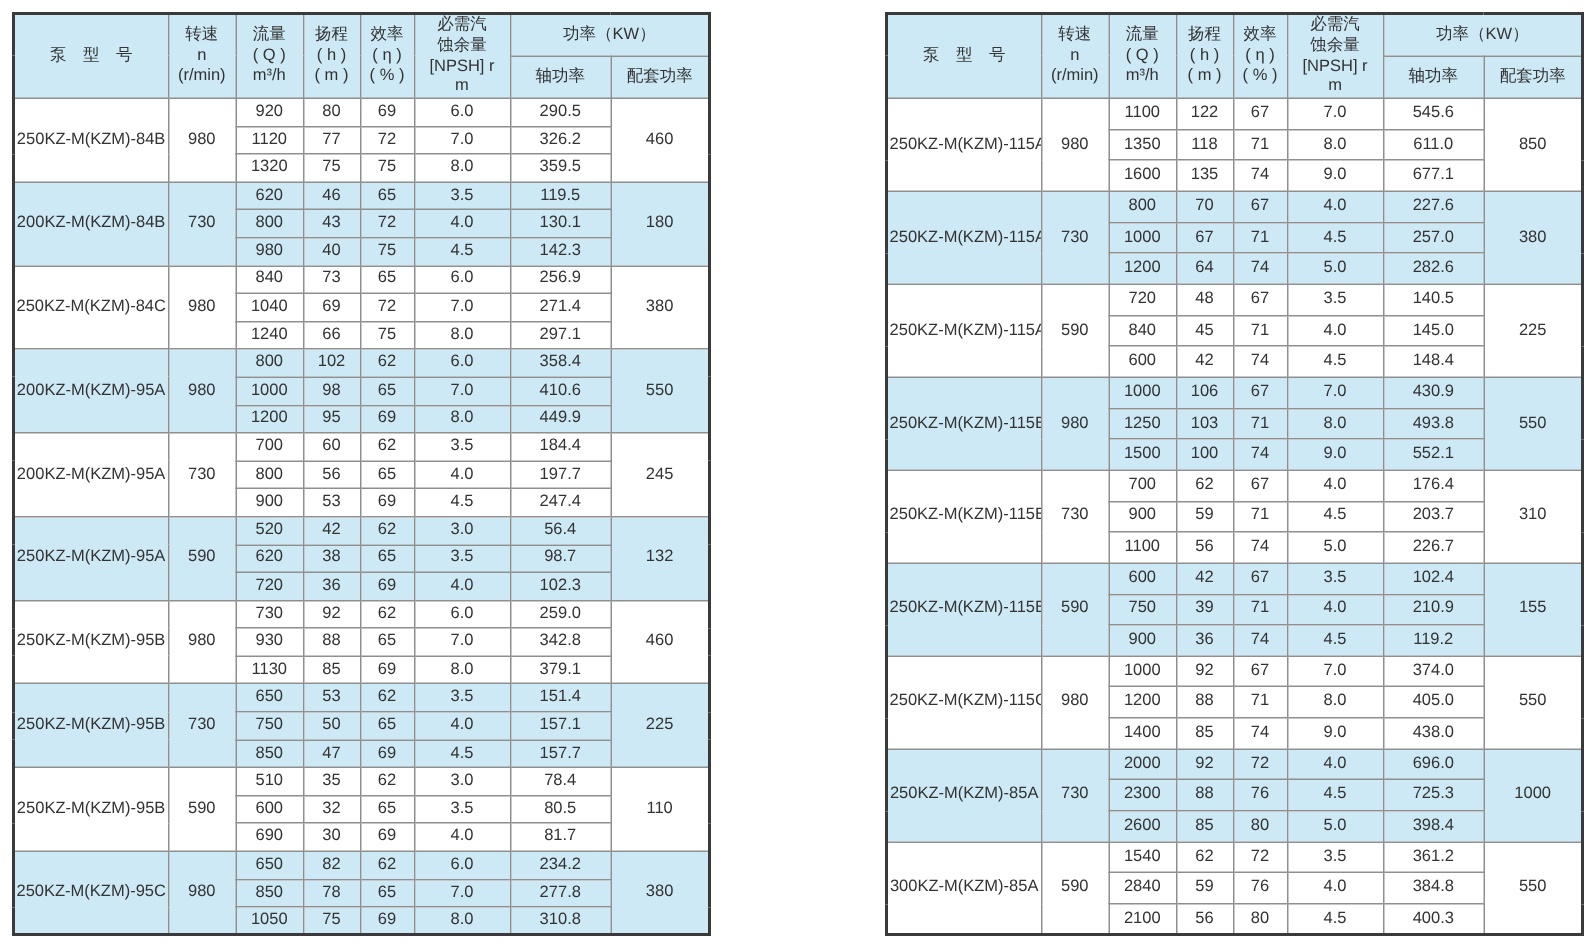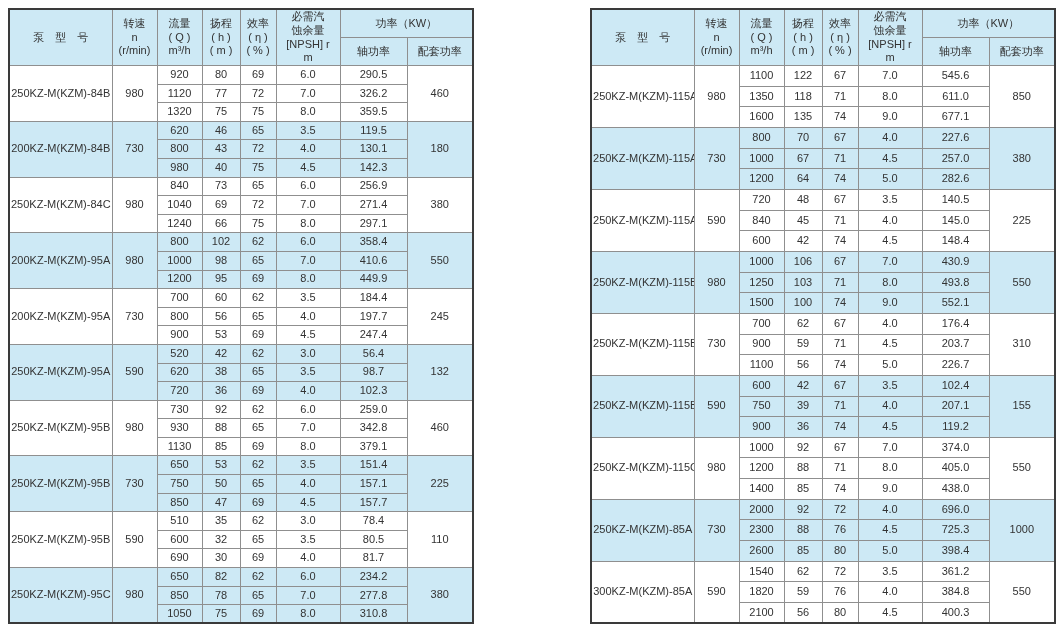--- a/index.html
+++ b/index.html
@@ -507,21 +507,21 @@
             <td>67</td>
             <td>3.5</td>
             <td>102.4</td>
             <td rowspan="3">155</td>
           </tr>
           <tr class="shaded">
             <td>750</td>
             <td>39</td>
             <td>71</td>
             <td>4.0</td>
-            <td>207.1</td>
+            <td>210.9</td>
           </tr>
           <tr class="shaded">
             <td>900</td>
             <td>36</td>
             <td>74</td>
             <td>4.5</td>
             <td>119.2</td>
           </tr>
           <tr class="group-start">
             <td rowspan="3">250KZ-M(KZM)-115C</td>
@@ -575,21 +575,21 @@
             <td rowspan="3">300KZ-M(KZM)-85A</td>
             <td rowspan="3">590</td>
             <td>1540</td>
             <td>62</td>
             <td>72</td>
             <td>3.5</td>
             <td>361.2</td>
             <td rowspan="3">550</td>
           </tr>
           <tr>
-            <td>1820</td>
+            <td>2840</td>
             <td>59</td>
             <td>76</td>
             <td>4.0</td>
             <td>384.8</td>
           </tr>
           <tr>
             <td>2100</td>
             <td>56</td>
             <td>80</td>
             <td>4.5</td>

